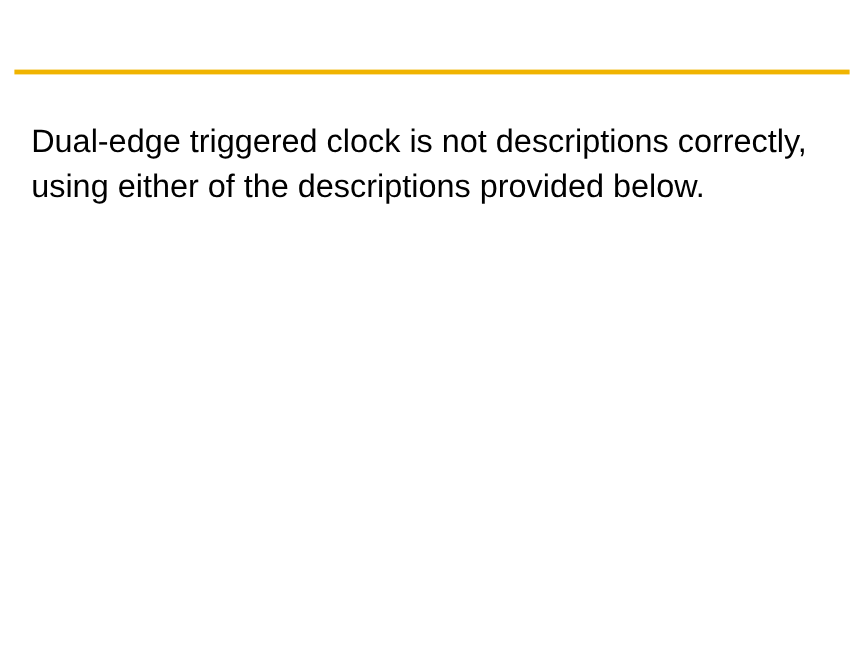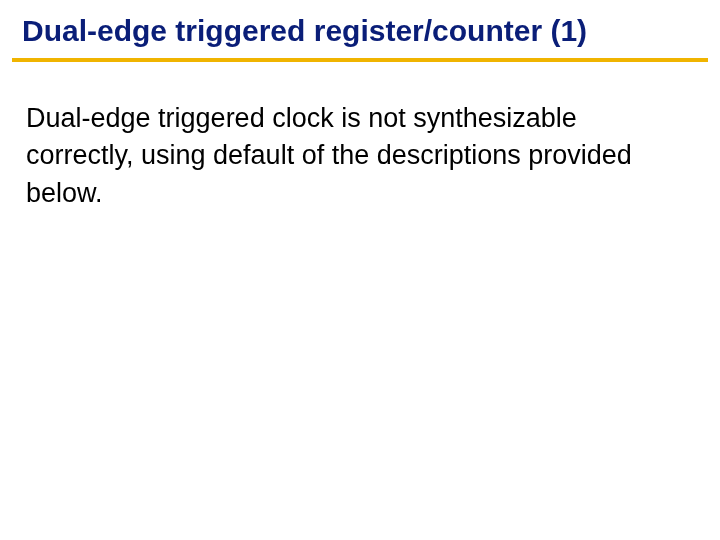--- a/index.html
+++ b/index.html
@@ -44,18 +44,17 @@
     line-height: 1.38;
   }
   .para {
     margin-bottom: 36px;
   }
 </style>
 </head>
 <body>
 
 <div class="slide">
-  <div class="title">Dual-edge triggered register/counter (1)</div>
   <div class="underline"></div>
   <div class="body">
-    <div class="para">Dual-edge triggered clock is not synthesizable correctly, using default of the descriptions provided below.</div>
+    <div class="para">Dual-edge triggered clock is not descriptions correctly, using either of the descriptions provided below.</div>
   </div>
 </div>
 
 </body></html>

